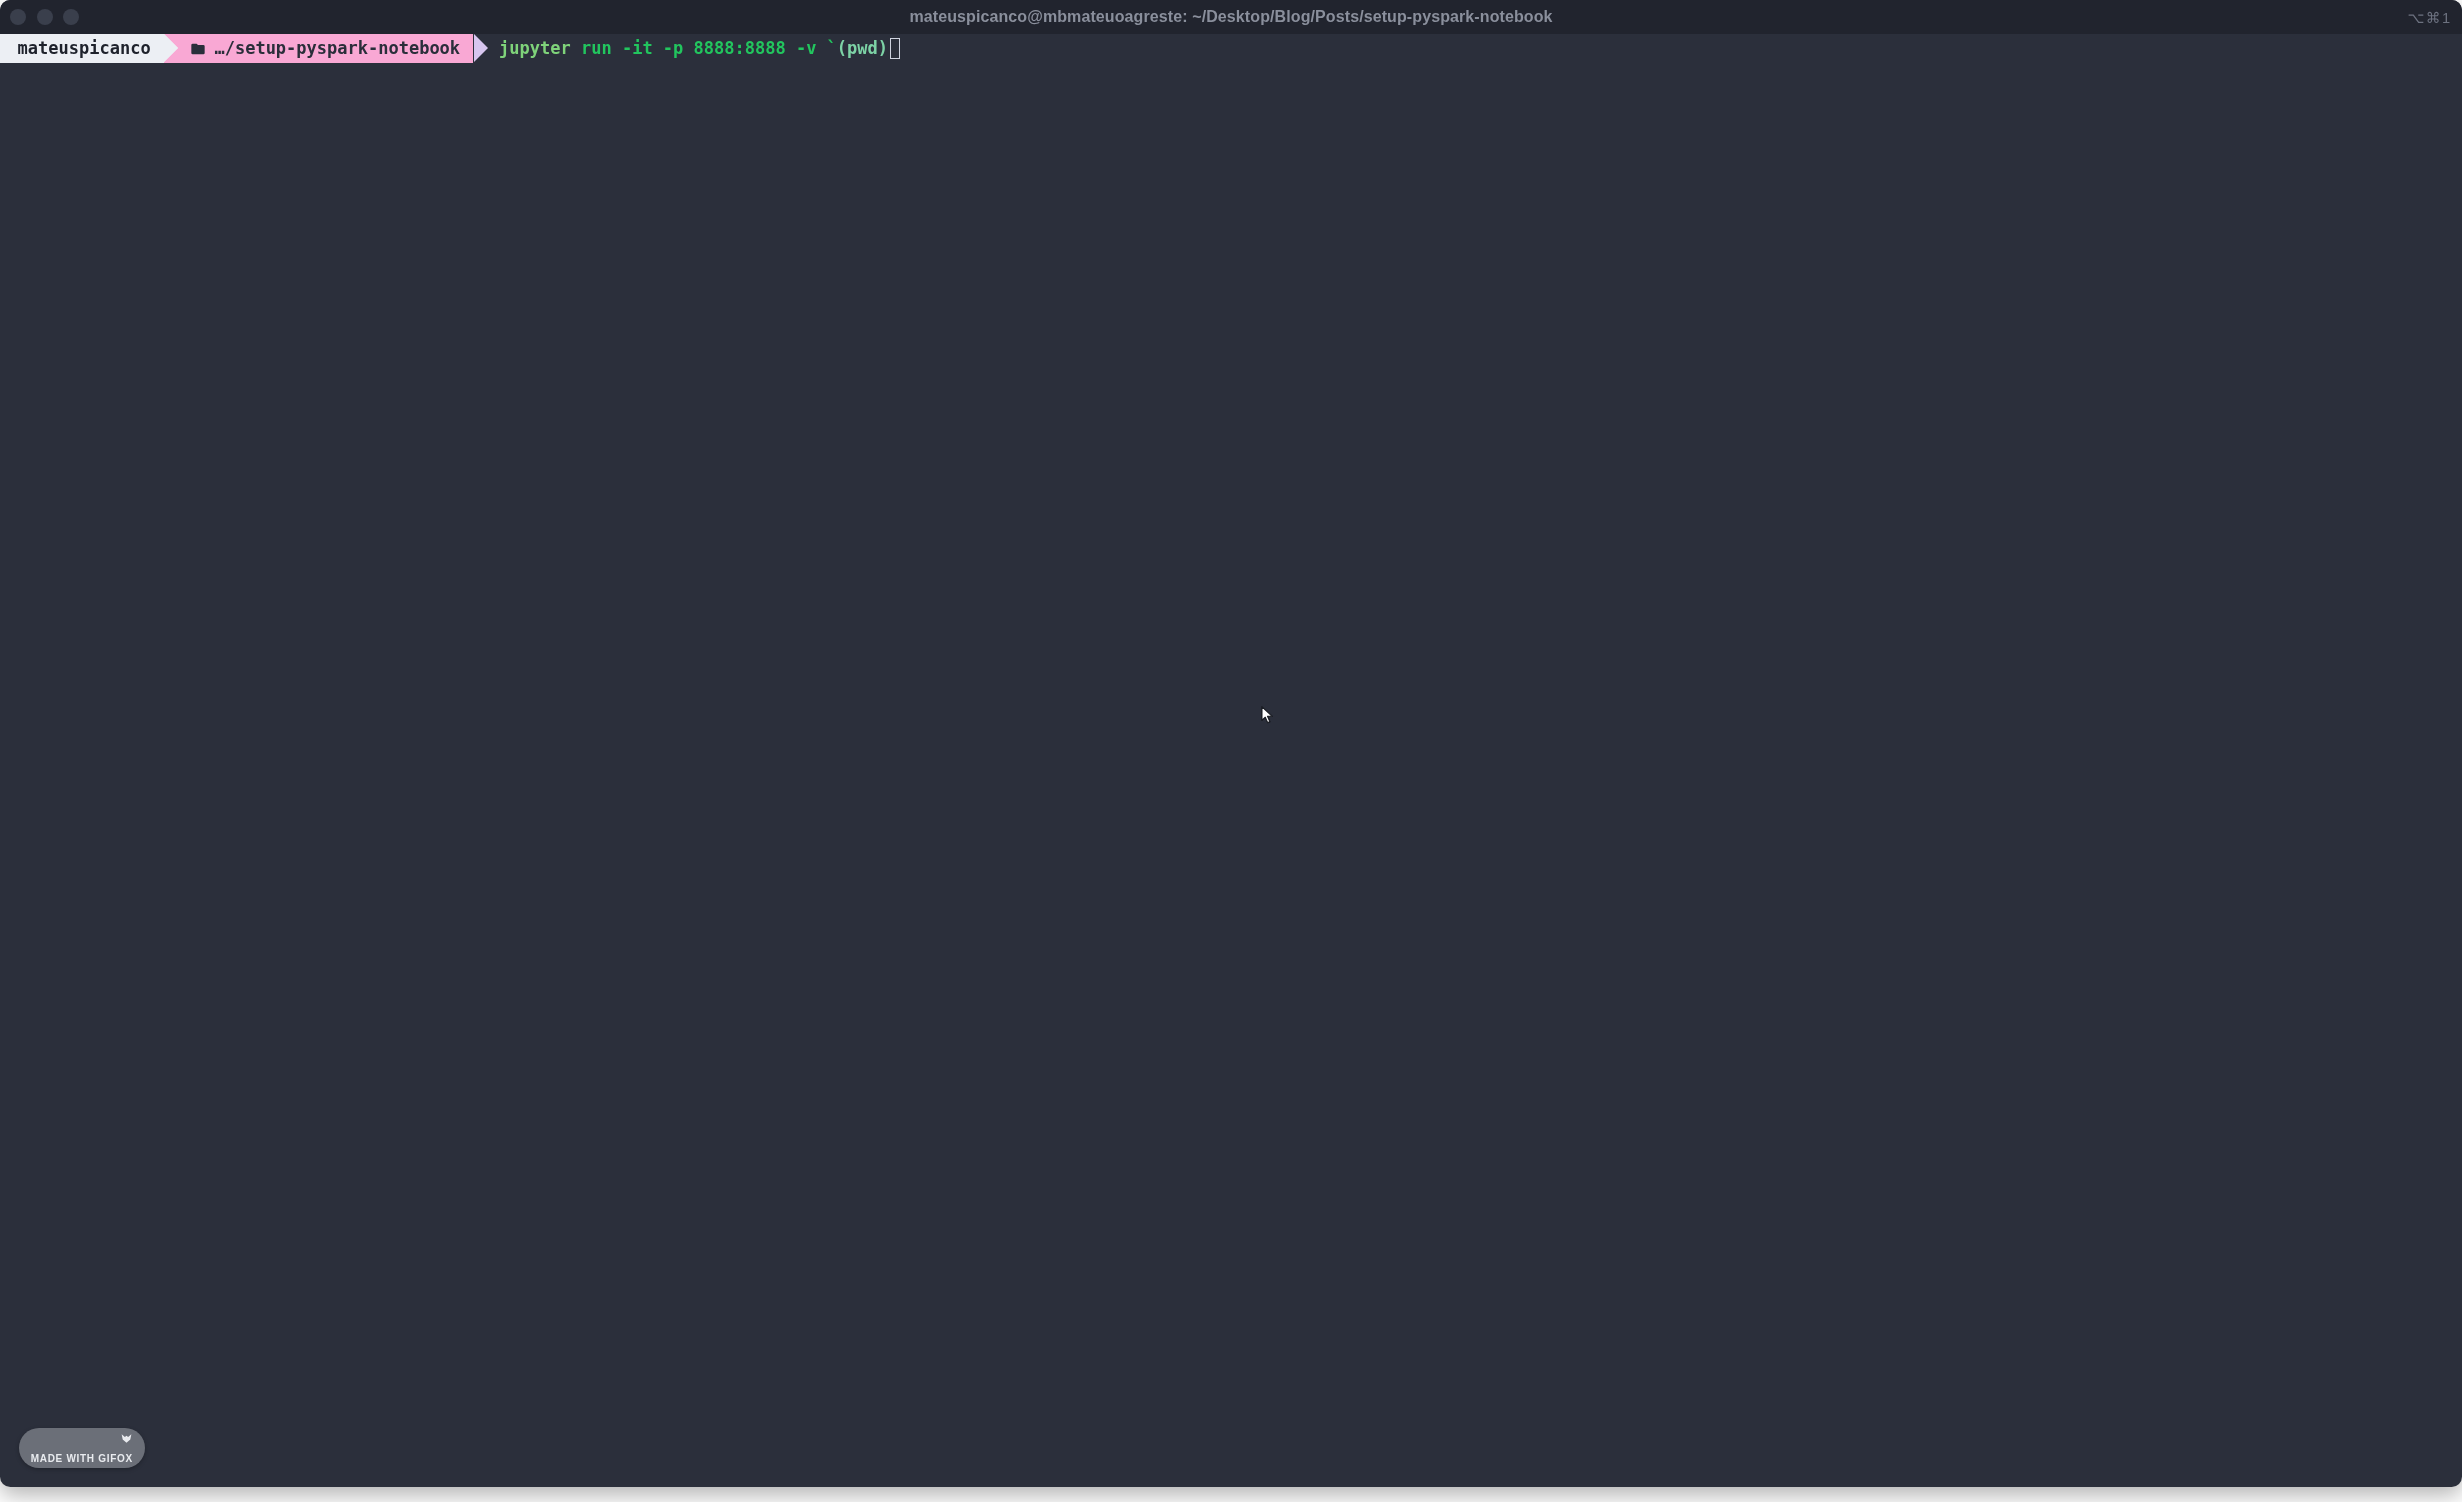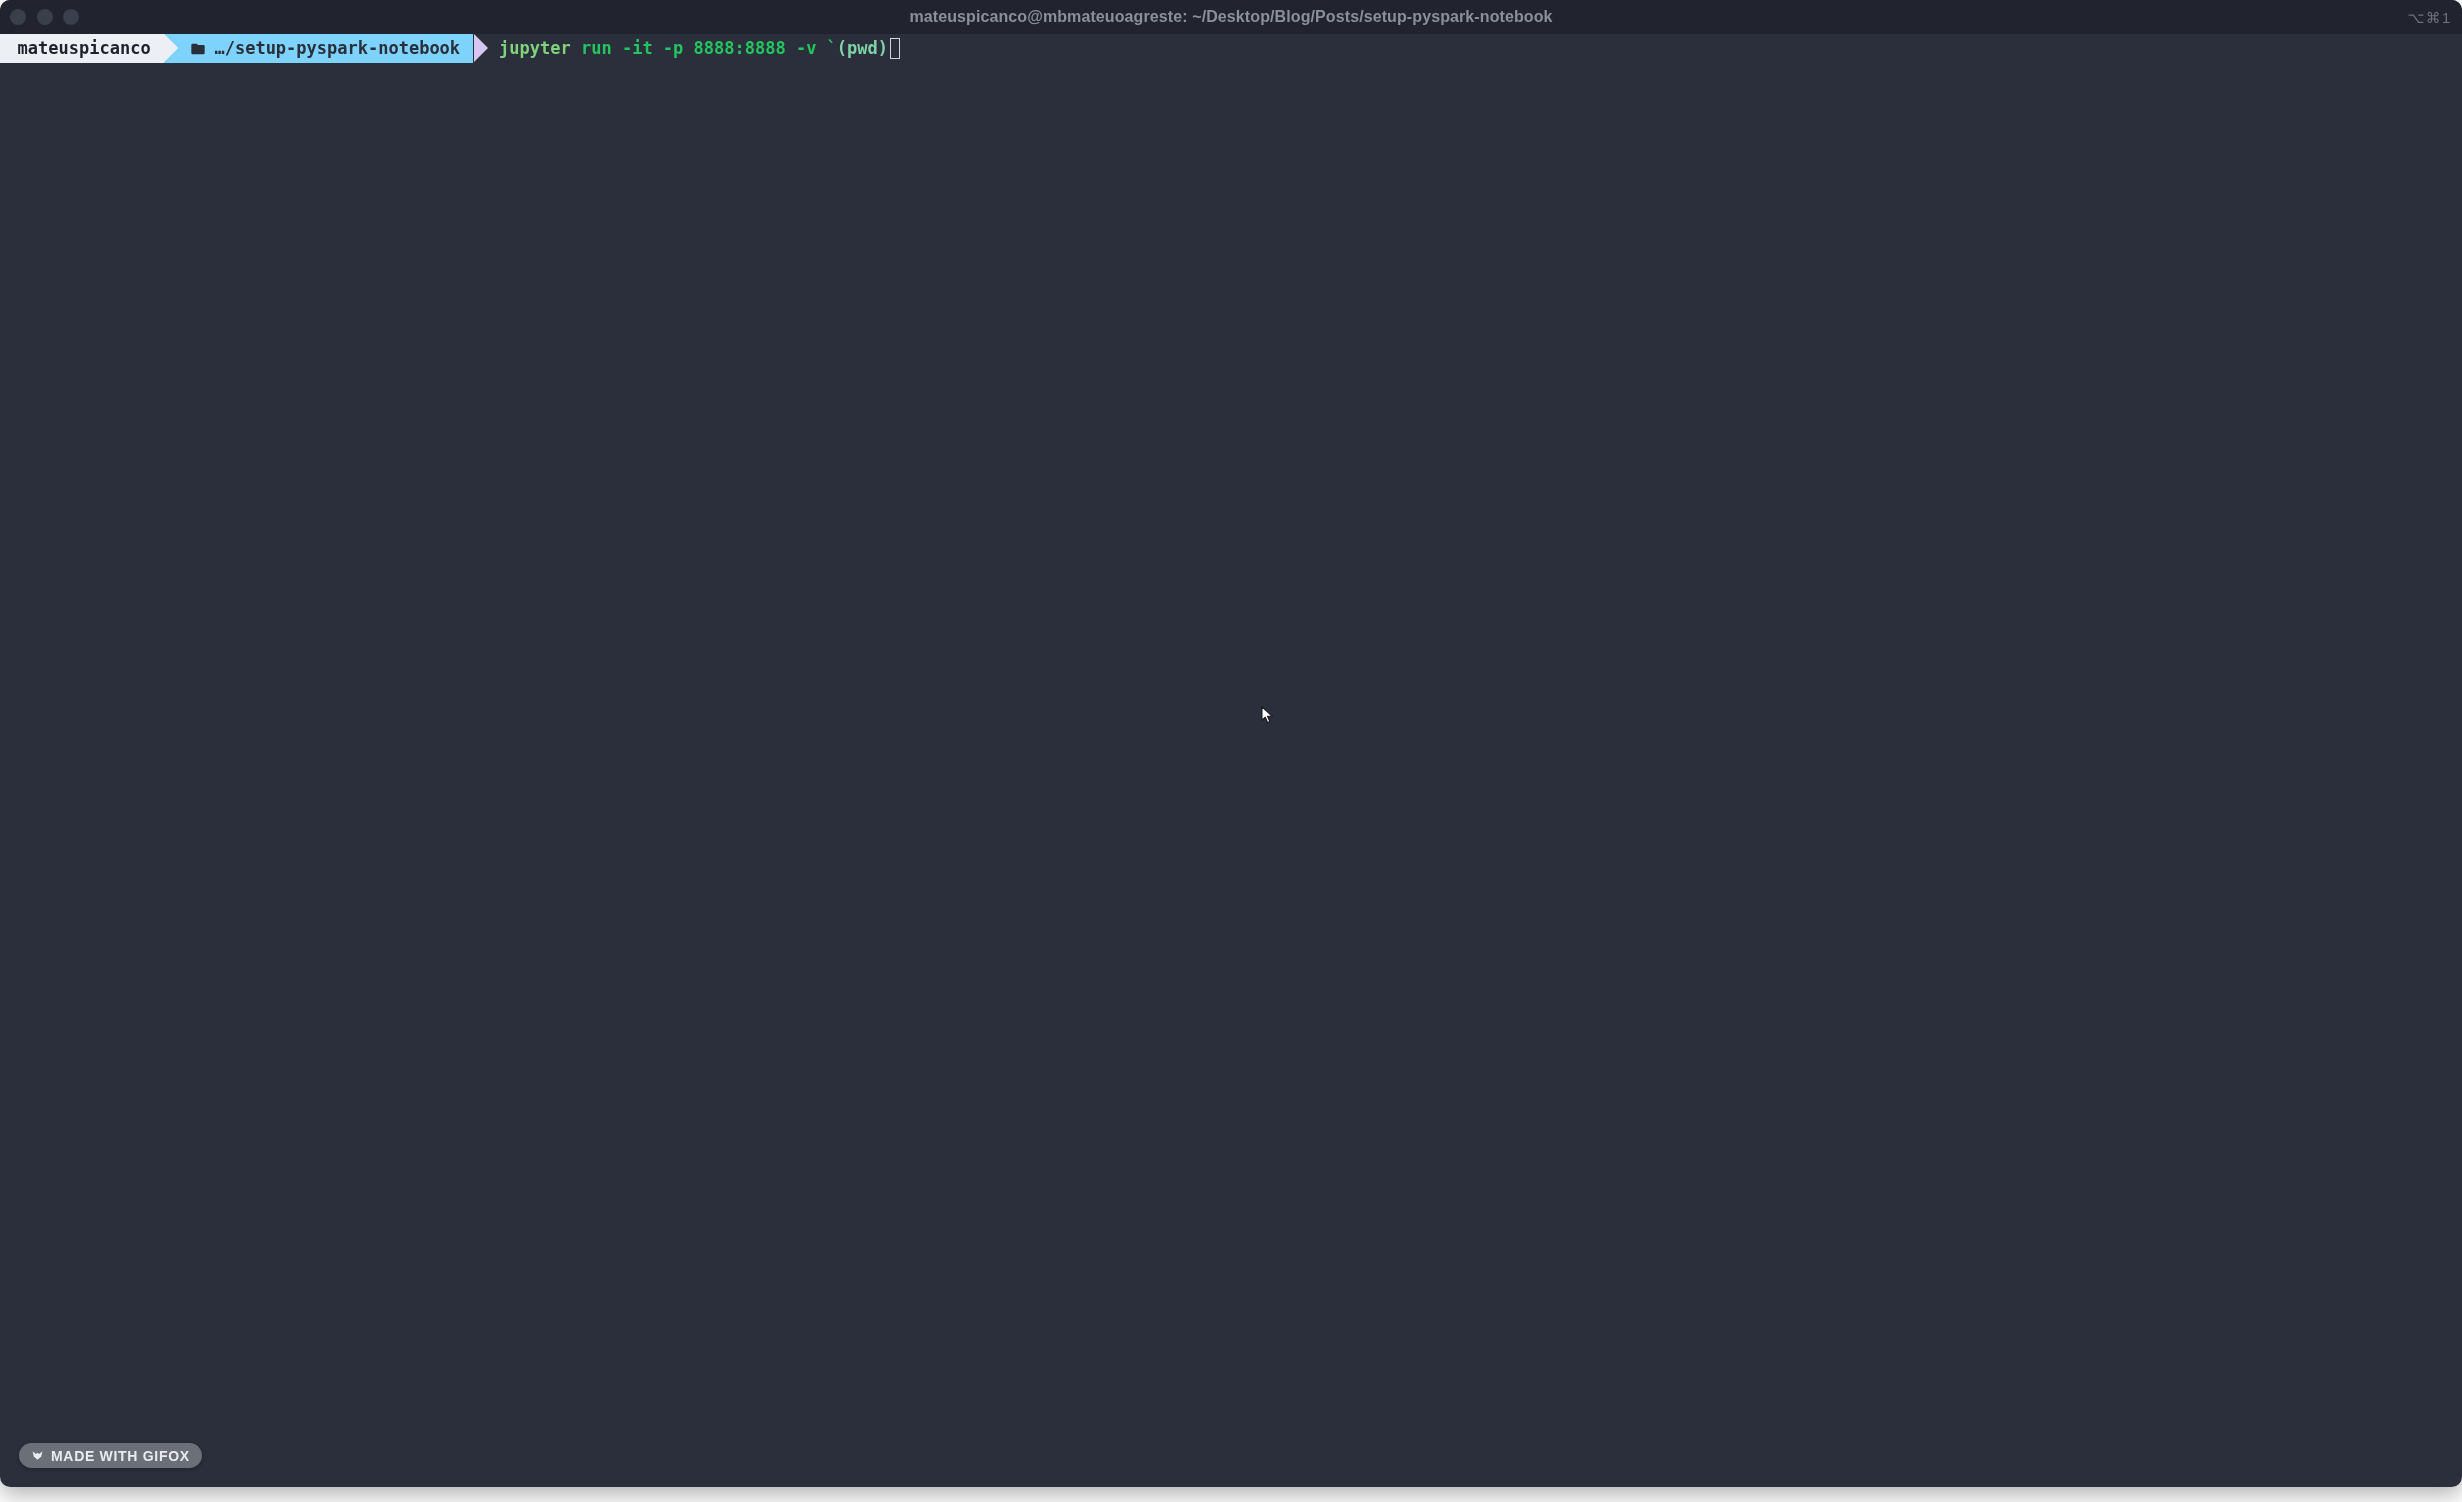--- a/index.html
+++ b/index.html
@@ -39,21 +39,21 @@
       font-size: 17px;
       line-height: 29px;
     }
     .seg { display: inline-flex; align-items: center; padding: 0 13px; white-space: pre; font-weight: 600; }
     .seg-user { background: #eceff4; color: #1e222c; position: relative; padding-left: 17.6px; }
     .seg-user::after, .seg-path::after {
       content: ""; position: absolute; right: -14.7px; top: 0; bottom: 0;
       width: 0; height: 0; border-top: 14.7px solid transparent; border-bottom: 14.7px solid transparent;
     }
     .seg-user::after { border-left: 14.7px solid #eceff4; z-index: 2; }
-    .seg-path { background: #7dd3fc; color: #2a2e3a; position: relative; padding-left: 26px; }
+    .seg-path { background: #f9a8d4; color: #2a2e3a; position: relative; padding-left: 26px; }
     .seg-path::before {
       content: ""; position: absolute; left: 0; top: 0; bottom: 0;
       width: 0; height: 0; border-top: 14.7px solid transparent; border-bottom: 14.7px solid transparent; border-left: 14.7px solid #eceff4;
     }
     .seg-path::after { border-left: 14.7px solid #d7c6ef; }
     .folder-icon { margin-right: 8.8px; display: inline-flex; align-items: center; }
     .folder-icon svg { width: 16px; height: 16px; }
 
     .cmd { display: inline-flex; align-items: center; padding-left: 26px; white-space: pre; font-weight: 600; }
     .tok-cmd { color: #7fd37a; }
@@ -67,26 +67,27 @@
     
     .mouse {
       position: absolute; left: 51.2%; top: 47.5%;
       width: 13px; height: 19px; pointer-events: none;
     }
     .mouse svg { width: 100%; height: 100%; filter: drop-shadow(0 0 0.7px rgba(0,0,0,.6)); }
 
     
     .badge {
       position: absolute; left: 19px; bottom: 19px;
-      display: inline-flex; align-items: center; gap: 7.3px;
+      display: inline-flex; align-items: flex-end; gap: 7.3px;
       background: #6b6f78; color: #e9ebef;
       padding: 4.4px 11.7px; border-radius: 732px;
       font-family: -apple-system, BlinkMacSystemFont, Arial, sans-serif;
-      font-size: 14px; font-weight: 700; letter-spacing: 0.7px;
+      font-size: 10px; font-weight: 700; letter-spacing: 0.7px;
       box-shadow: 0 1.5px 4.4px rgba(0,0,0,.25);
+      flex-direction: column;
     }
     .badge .fox { width: 13px; height: 13px; display: inline-flex; }
   </style>
 </head>
 <body>
 
 <div class="window">
   <div class="titlebar">
     <div class="traffic">
       <div class="dot"></div>

